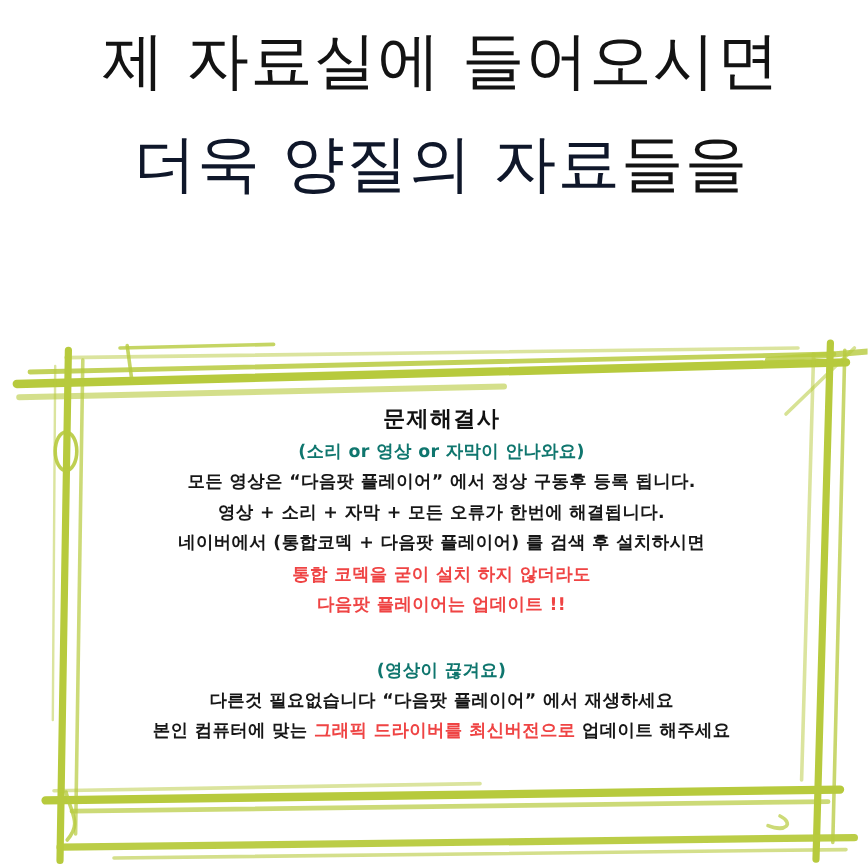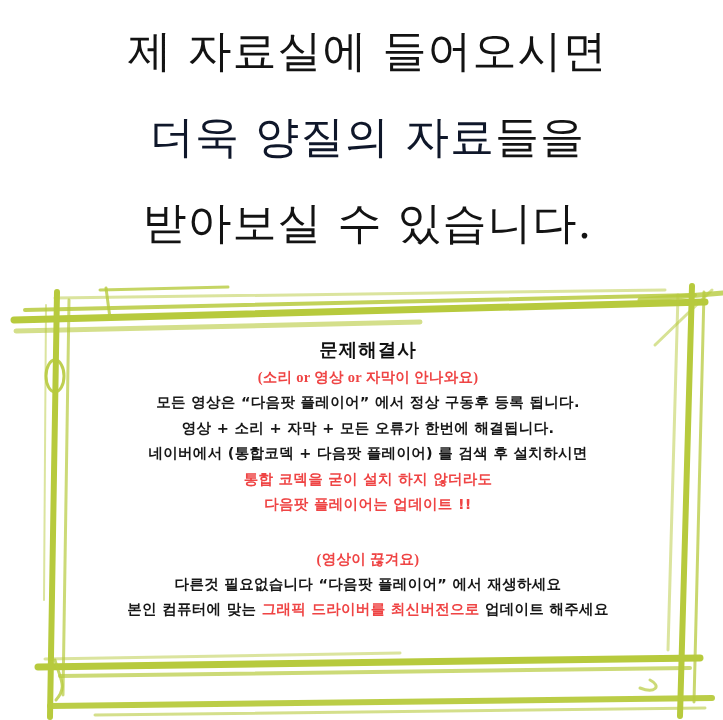--- a/index.html
+++ b/index.html
@@ -11,21 +11,21 @@
     font-family: "DejaVu Sans", sans-serif;
   }
   .stage { position: absolute; inset: 0; width: 723px; height: 720px; }
 
   
   .headline {
     position: absolute;
     top: 8px; left: 0; right: 0;
     text-align: center;
     font-family: "DejaVu Serif", serif;
-    font-size: 44px;
+    font-size: 52px;
     line-height: 86px;
     color: #131313;
     letter-spacing: 1px;
     white-space: nowrap;
     margin-left: 12px;
   }
   .headline .blue { color: #0f172a; }
 
   
   .border-svg { position: absolute; left: 0; top: 0; width: 723px; height: 720px; }
@@ -40,23 +40,22 @@
     color: #171717;
     letter-spacing: 0.3px;
   }
   .notice-title {
     font-size: 18.5px;
     line-height: 28px;
     color: #111111;
     letter-spacing: 1px;
   }
   .sec-heading {
-    color: #ef4444;
+    color: #0f766e;
     line-height: 26px;
-    font-family: Liberation Serif, serif;
   }
   .notice-line { line-height: 25.5px; }
   .red-line, .red-seg { color: #ef4444; }
   .spacer { height: 28px; }
 </style>
 </head>
 <body>
 
 <div class="stage">
 
@@ -90,21 +89,20 @@
 
       <path d="M 55 660 C 60 680, 68 686, 56 700" stroke-width="3" opacity="0.8"></path>
 
       <path d="M 640 688 C 655 694, 662 686, 650 680" stroke-width="3" opacity="0.7"></path>
     </g>
   </svg>
 
   <div class="headline">
     <div>제 자료실에 들어오시면</div>
     <div><span class="blue">더욱 양질의 자료</span><span>들을</span></div>
-    <div>받아보실 수 있습니다.</div>
   </div>
 
   <div class="notice">
     <div class="notice-title">문제해결사</div>
 
     <div class="sec-heading">(소리 or 영상 or 자막이 안나와요)</div>
     <div class="notice-line">모든 영상은  “다음팟 플레이어”  에서 정상 구동후 등록 됩니다.</div>
     <div class="notice-line">영상 + 소리 + 자막 + 모든 오류가 한번에 해결됩니다.</div>
     <div class="notice-line">네이버에서 (통합코덱 + 다음팟 플레이어) 를 검색 후 설치하시면</div>
     <div class="notice-line red-line">통합 코덱을 굳이 설치 하지 않더라도</div>

